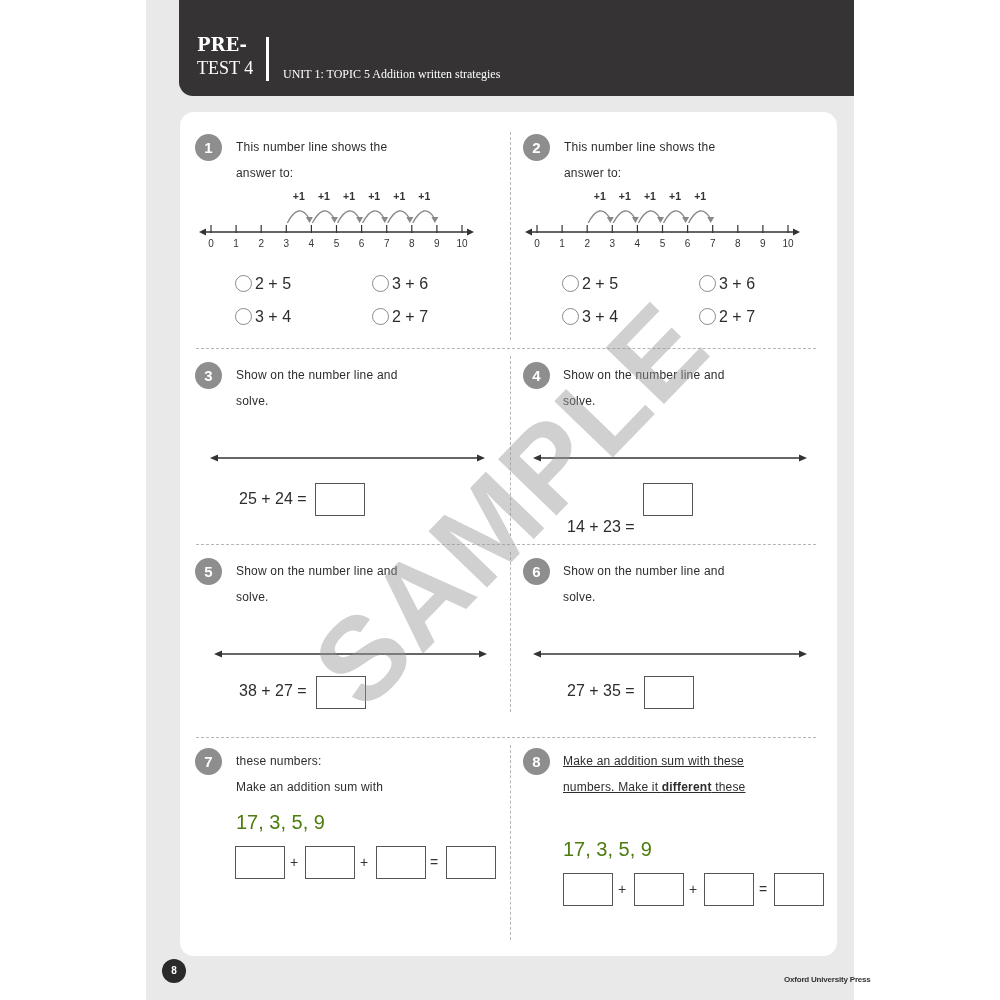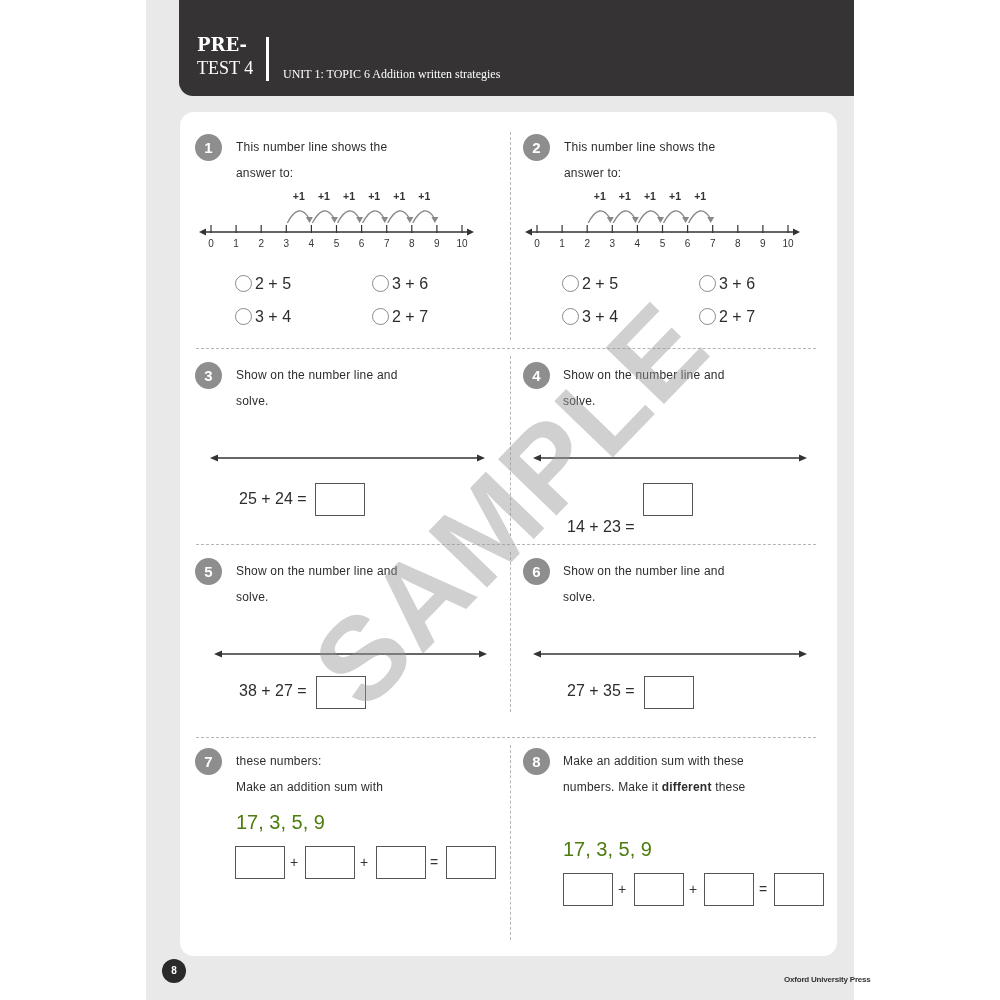--- a/index.html
+++ b/index.html
@@ -82,21 +82,21 @@
   </style>
 </head>
 <body>
 
 <div class="page"></div>
 
 <div class="header">
   <div class="hdr-pre">PRE-</div>
   <div class="hdr-test">TEST 4</div>
   <div class="hdr-bar"></div>
-  <div class="hdr-unit">UNIT 1: TOPIC 6 Addition written strategies</div>
+  <div class="hdr-unit">UNIT 1: TOPIC 5 Addition written strategies</div>
 </div>
 
 <div class="card"></div>
 
 <div class="vdiv" style="top:132px;height:208px;"></div>
 <div class="hdiv" style="top:348px;"></div>
 <div class="vdiv" style="top:356px;height:180px;"></div>
 <div class="hdiv" style="top:544px;"></div>
 <div class="vdiv" style="top:552px;height:160px;"></div>
 <div class="hdiv" style="top:737px;"></div>
@@ -284,21 +284,21 @@
   <div class="op" style="left:290px;top:854px;">+</div>
   <div class="abox" style="left:305px;top:846px;"></div>
   <div class="op" style="left:360px;top:854px;">+</div>
   <div class="abox" style="left:376px;top:846px;"></div>
   <div class="op" style="left:430px;top:854px;">=</div>
   <div class="abox" style="left:446px;top:846px;"></div>
 </div>
 
 <div>
   <div class="badge" style="left:523px;top:748px;">8</div>
-  <div class="qtext" style="left:563px;top:748px;">
+  <div class="qtext" style="left:563px;top:748px;text-decoration:underline;">
     <div>Make an addition sum with these</div>
     <div><span>numbers. Make it </span><b>different</b><span> these</span></div>
   </div>
   <div class="nums" style="left:563px;top:838px;">17, 3, 5, 9</div>
   <div class="abox" style="left:563px;top:873px;"></div>
   <div class="op" style="left:618px;top:881px;">+</div>
   <div class="abox" style="left:634px;top:873px;"></div>
   <div class="op" style="left:689px;top:881px;">+</div>
   <div class="abox" style="left:704px;top:873px;"></div>
   <div class="op" style="left:759px;top:881px;">=</div>

